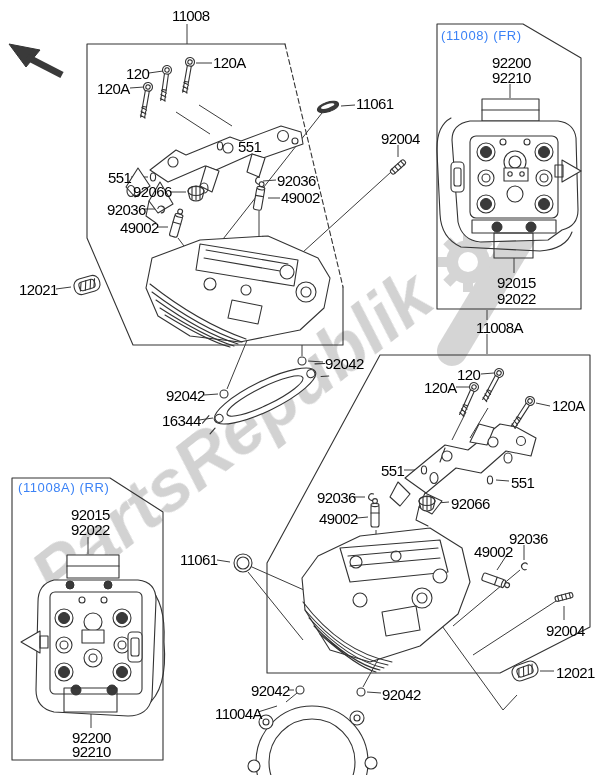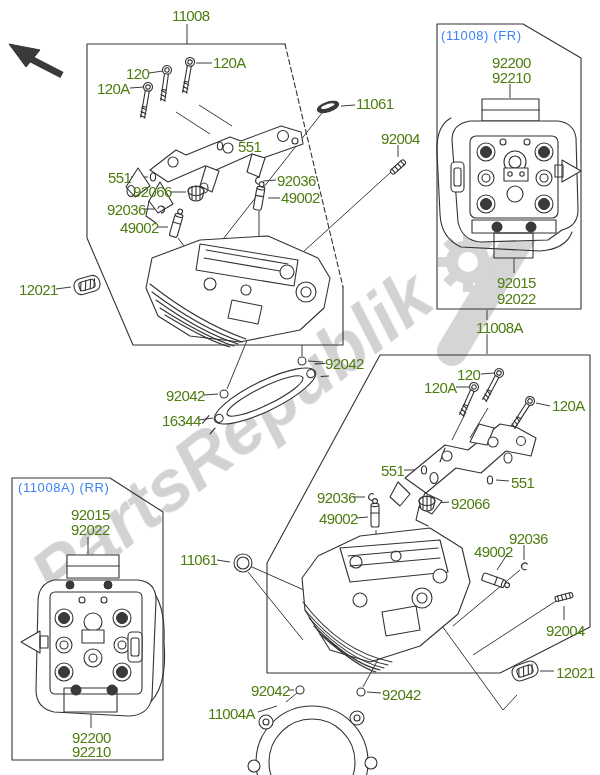--- a/index.html
+++ b/index.html
@@ -1,19 +1,19 @@
 <!DOCTYPE html>
 <html><head>
 <meta charset="utf-8">
 <style>
   html,body{margin:0;padding:0;background:#fff;}
   .stage{position:relative;width:600px;height:775px;background:#ffffff;overflow:hidden;
          font-family:"Liberation Sans",sans-serif;}
   .stage svg{position:absolute;left:0;top:0;}
-  .lbl{position:absolute;font-size:15px;line-height:1;letter-spacing:-0.6px;color:#4d7c0f;white-space:nowrap;}
+  .lbl{position:absolute;font-size:15px;line-height:1;letter-spacing:-0.6px;color:#000000;white-space:nowrap;}
   .lbl.cap{font-size:13px;letter-spacing:0.6px;color:#3b82f6;}
   .art{stroke:#333;stroke-width:1.1;fill:none;stroke-linejoin:round;stroke-linecap:round;}
   .artf{stroke:#333;stroke-width:1.1;fill:#fff;stroke-linejoin:round;}
   .lead{stroke:#3c3c3c;stroke-width:1;fill:none;}
   .dark{fill:#3a3a3a;stroke:#333;}
 </style>
 </head>
 <body>
 
 <div class="stage">
@@ -346,17 +346,17 @@
 <div class="lbl" style="left:474px;top:544px">49002</div>
 
 <div class="lbl cap" style="left:18px;top:481px">(11008A)  (RR)</div>
 <div class="lbl" style="left:71px;top:507px">92015</div>
 <div class="lbl" style="left:71px;top:522px">92022</div>
 <div class="lbl" style="left:180px;top:552px">11061</div>
 <div class="lbl" style="left:546px;top:623px">92004</div>
 <div class="lbl" style="left:556px;top:665px">12021</div>
 <div class="lbl" style="left:251px;top:683px">92042</div>
 <div class="lbl" style="left:382px;top:687px">92042</div>
-<div class="lbl" style="left:208px;top:706px">11004A</div>
+<div class="lbl" style="left:215px;top:706px">11004A</div>
 <div class="lbl" style="left:72px;top:730px">92200</div>
 <div class="lbl" style="left:72px;top:744px">92210</div>
 
 </div>
 
 </body></html>

